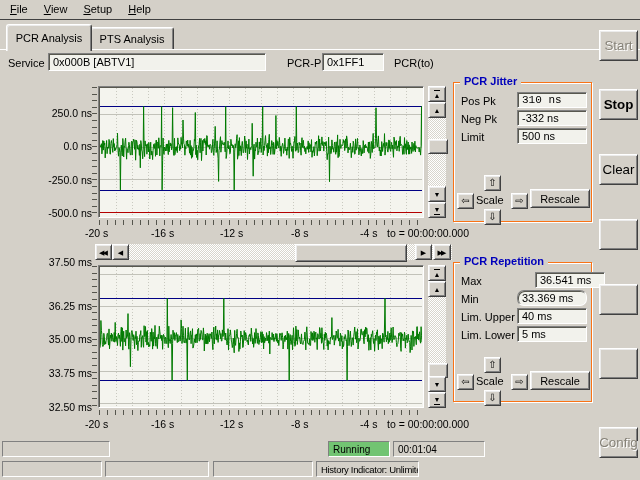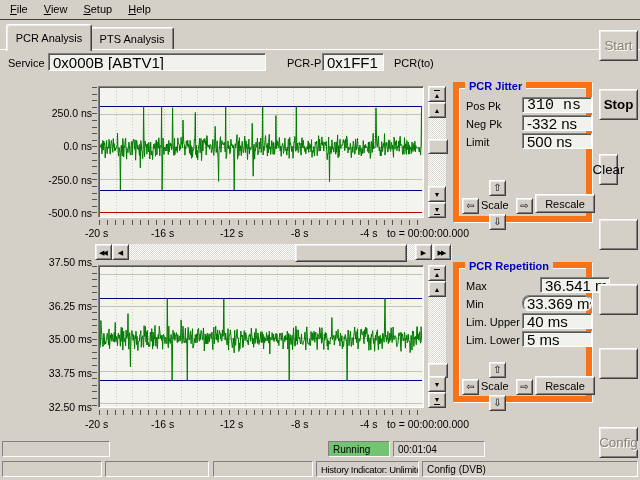--- a/index.html
+++ b/index.html
@@ -13,32 +13,32 @@
   .menubar{position:absolute;left:0;top:0;width:640px;height:20px;background:#d4d0c8;
     border-bottom:1px solid #404040;display:flex;align-items:center;padding-left:2px;box-sizing:border-box;}
   .mitem{padding:2px 8px 3px 8px;}
   .tab{position:absolute;background:#d4d0c8;border:1px solid;border-color:#ffffff #404040 transparent #ffffff;
     box-shadow:inset 1px 1px 0 #ececec, inset -1px 0 0 #808080;
     border-radius:3px 3px 0 0;display:flex;align-items:center;justify-content:center;}
   .panel{position:absolute;left:0;top:49px;width:640px;height:389px;background:#d4d0c8;
     border-top:1px solid #ffffff;box-sizing:border-box;}
   .field{position:absolute;background:#f2f2ec;border:1px solid;border-color:#808080 #ffffff #ffffff #808080;
     box-shadow:inset 1px 1px 0 #58584f;display:flex;align-items:center;padding:0 4px;
-    font-size:15px;white-space:nowrap;overflow:hidden;box-sizing:border-box;}
+    font-size:11px;white-space:nowrap;overflow:hidden;box-sizing:border-box;}
   .lbl{position:absolute;white-space:nowrap;}
   .chart-plot{position:absolute;background:#f4f4ee;border:1px solid;border-color:#808080 #ffffff #ffffff #808080;
     box-shadow:inset 1px 1px 0 #58584f;box-sizing:border-box;}
   .chart-plot svg{position:absolute;left:1px;top:1px;}
   .ytickstrip{position:absolute;width:5px;
     background-image:repeating-linear-gradient(to bottom,#55554d 0 1px,transparent 1px 6.6px);}
   .xtickstrip{position:absolute;height:5px;
     background-image:repeating-linear-gradient(to right,#55554d 0 1px,transparent 1px 8.15px);}
   .ylab{position:absolute;width:62px;text-align:right;font-size:10.5px;}
   .xlab{position:absolute;font-size:10.5px;white-space:nowrap;}
-  .group{position:absolute;border:6px solid #f97316;box-shadow:1px 1px 0 #ffffff, inset 1px 1px 0 #ffffff;
+  .group{position:absolute;border:1px solid #f97316;box-shadow:1px 1px 0 #ffffff, inset 1px 1px 0 #ffffff;
     box-sizing:border-box;}
   .gtitle{position:absolute;top:-8px;left:6px;background:#d4d0c8;padding:0 4px;
     color:#0000bb;font-weight:bold;font-size:11px;}
   .sb-btn{display:flex;align-items:center;justify-content:center;font-size:7px;line-height:1;
     background:#d4d0c8;border:1px solid;border-color:#ffffff #404040 #404040 #ffffff;
     box-shadow:inset 1px 1px 0 #ececec, inset -1px -1px 0 #808080;box-sizing:border-box;}
   .vtrack{position:absolute;width:18px;background:#ecebe5;
     background-image:repeating-conic-gradient(#ffffff 0 25%, #d8d5cc 0 50%);background-size:2px 2px;}
   .htrack{position:absolute;height:16px;background:#ecebe5;
     background-image:repeating-conic-gradient(#ffffff 0 25%, #d8d5cc 0 50%);background-size:2px 2px;}
@@ -240,29 +240,28 @@
     <div class="scale-btn" style="left:30px;top:94px;">⇧</div>
     <div class="scale-btn" style="left:3px;top:111px;">⇦</div>
     <span class="lbl" style="left:22px;top:112px;">Scale</span>
     <div class="scale-btn" style="left:57px;top:111px;">⇨</div>
     <button class="btn" style="left:76px;top:108px;width:60px;height:19px;font-size:11px;">Rescale</button>
     <div class="scale-btn" style="left:30px;top:127px;">⇩</div>
   </div>
 
   <button class="btn disabled" style="left:599px;top:30px;width:39px;height:31px;">Start</button>
   <button class="btn" style="left:599px;top:89px;width:39px;height:31px;font-weight:bold;">Stop</button>
-  <button class="btn" style="left:599px;top:154px;width:19px;height:31px;">Clear</button>
+  <button class="btn" style="left:599px;top:154px;width:39px;height:31px;">Clear</button>
   <button class="btn" style="left:599px;top:219px;width:39px;height:31px;"></button>
   <button class="btn" style="left:599px;top:284px;width:39px;height:31px;"></button>
   <button class="btn" style="left:599px;top:348px;width:39px;height:31px;"></button>
   <button class="btn disabled" style="left:599px;top:427px;width:39px;height:31px;">Config</button>
 
   <div class="statcell" style="left:2px;top:441px;width:108px;"></div>
   <div class="statcell" style="left: 328px; top: 441px; width: 62px; background: rgb(114, 196, 114); text-align: center;">Running</div>
   <div class="statcell" style="left:393px;top:441px;width:92px;">00:01:04</div>
 
   <div class="statcell" style="left:2px;top:461px;width:100px;"></div>
   <div class="statcell" style="left:105px;top:461px;width:104px;"></div>
   <div class="statcell" style="left:213px;top:461px;width:100px;"></div>
   <div class="statcell" style="left:316px;top:461px;width:103px;font-size:9.5px;letter-spacing:-0.3px;">History Indicator: Unlimited</div>
-  <div class="statcell" style="left:422px;top:461px;width:216px;">Config (DVB)</div>
 
 </div>
 
 </body></html>

